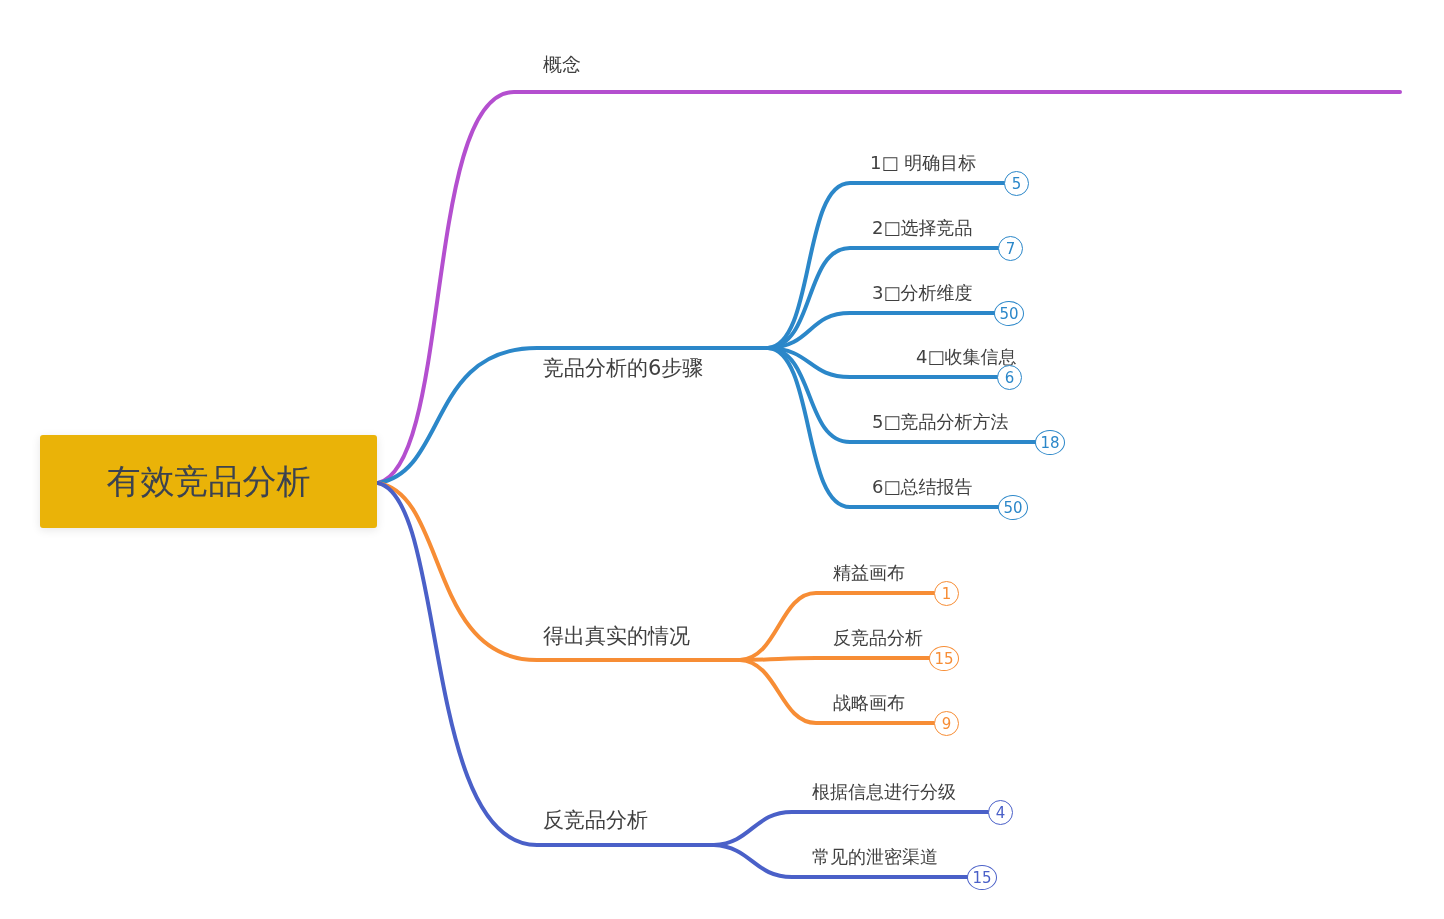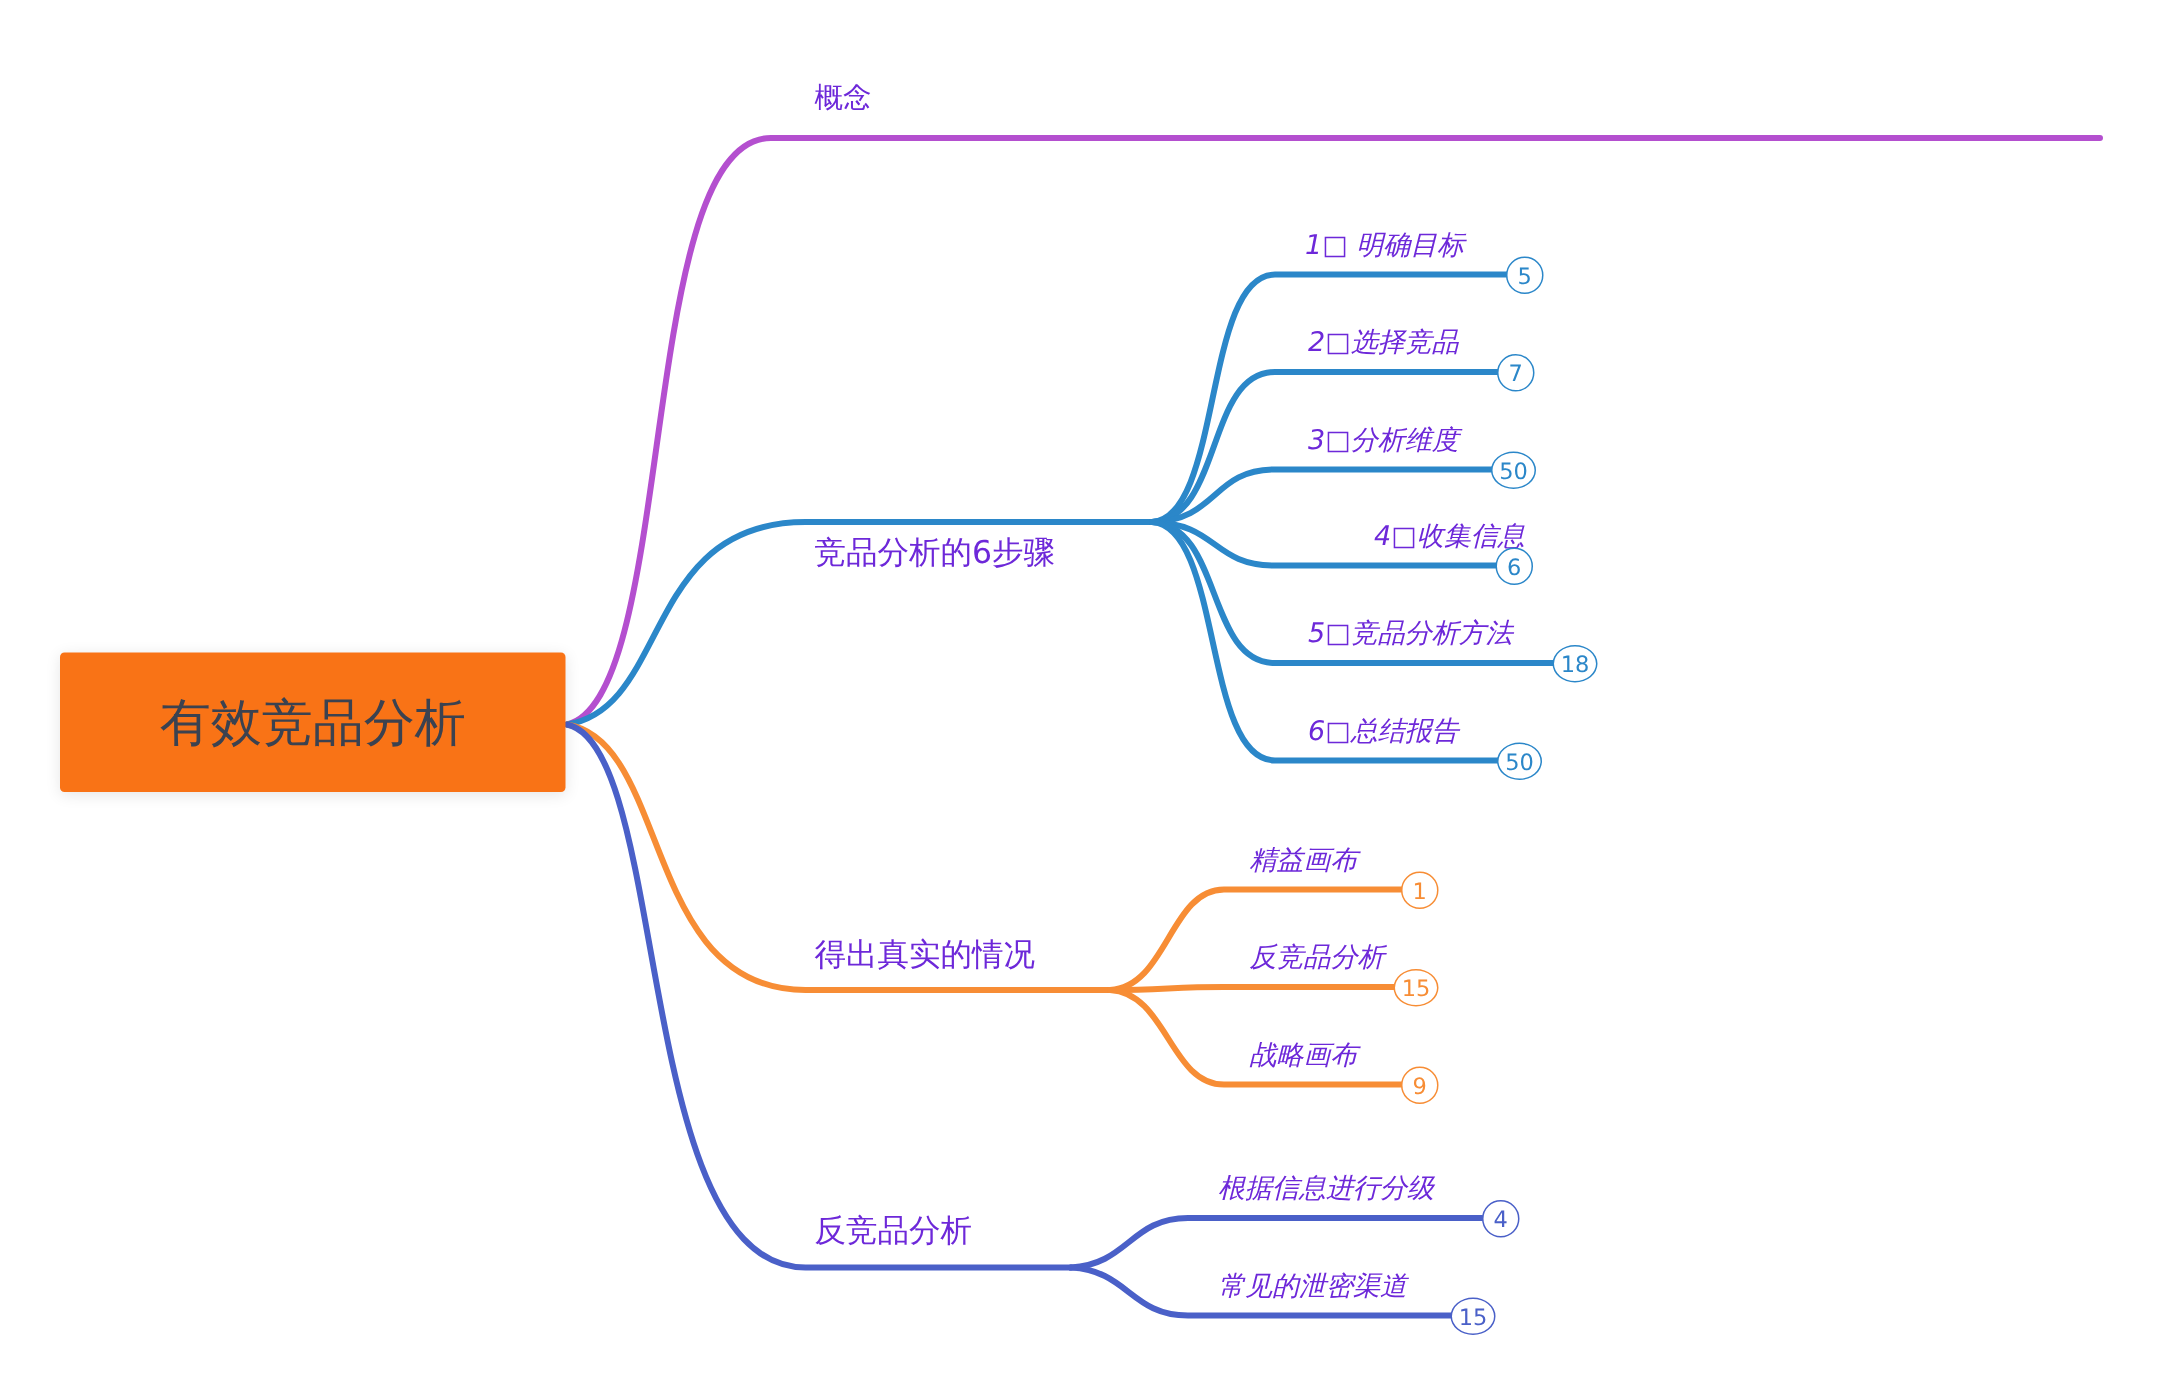--- a/index.html
+++ b/index.html
@@ -13,36 +13,36 @@
   svg.links{position:absolute;left:0;top:0;pointer-events:none;}
   svg.links path{fill:none;stroke-width:4;stroke-linecap:round;}
   .stroke-concept{stroke:#b44fcf;}
   .stroke-steps{stroke:#2b87c9;}
   .stroke-tools{stroke:#f78d35;}
   .stroke-anti{stroke:#4a60c8;}
 
   .label{
     position:absolute;
     white-space:nowrap;
-    color:#6d28d9;
+    color:#404040;
     cursor:default;
   }
   .root-card{
     position:absolute;
     left:40px;top:435px;width:337px;height:93px;
-    background:#f97316;
+    background:#eab308;
     border-radius:3px;
     box-shadow:0 2px 10px rgba(0,0,0,0.10);
     display:flex;align-items:center;justify-content:center;
     font-size:34px;color:#3b4250;
   }
   .lbl-branch{font-size:21px;}
   .lbl-concept{font-size:19px;}
   .lbl-note{font-size:17px;}
-  .lbl-child{font-size:18px;font-style:italic;}
+  .lbl-child{font-size:18px;}
 
   .badge{
     position:absolute;
     box-sizing:border-box;
     height:25px;
     border-radius:50%;
     background:#ffffff;
     display:flex;align-items:center;justify-content:center;
     font-size:15px;
     border:1.6px solid;

